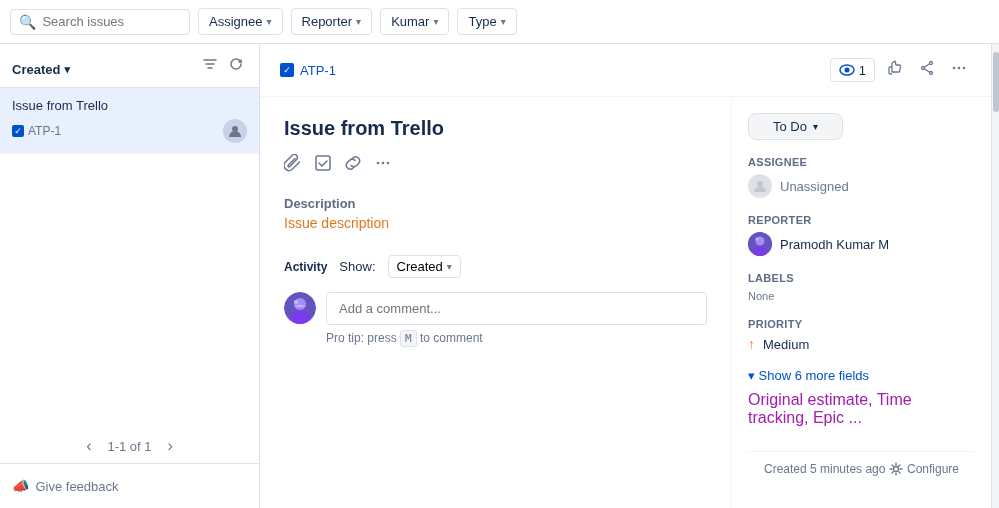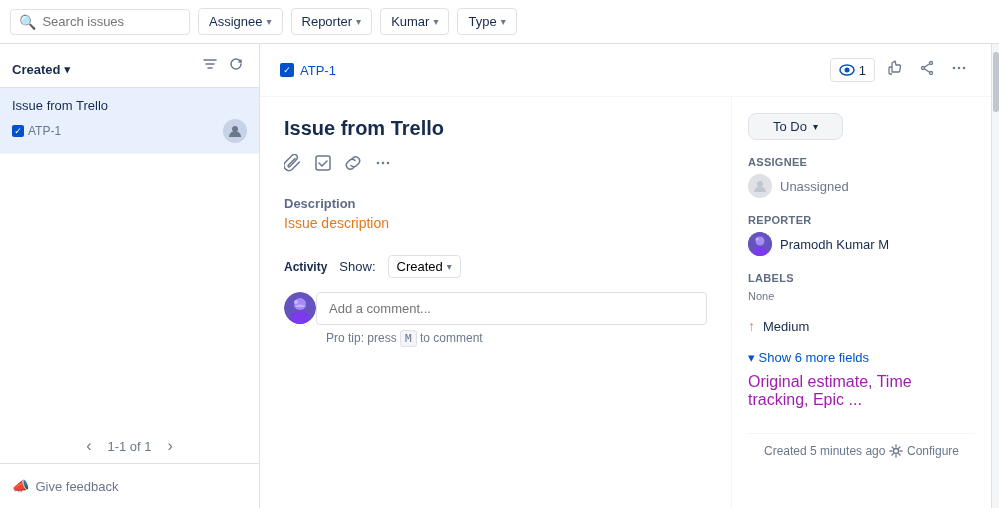--- a/index.html
+++ b/index.html
@@ -120,21 +120,21 @@
     .activity-section { margin-top: 8px; }
     .activity-header { display: flex; align-items: center; gap: 12px; margin-bottom: 14px; }
     .activity-title { font-size: 12px; font-weight: 600; color: #172b4d; }
     .show-label { font-size: 13px; color: #172b4d; }
     .comments-dropdown {
       display: flex; align-items: center; gap: 4px;
       border: 1px solid #dfe1e6; border-radius: 4px;
       padding: 3px 8px; background: #fff; cursor: pointer; font-size: 13px;
     }
 
-    .comment-box { display: flex; gap: 0; align-items: flex-start; }
+    .comment-box { display: flex; gap: 10px; align-items: flex-start; }
     .user-avatar {
       width: 32px; height: 32px; border-radius: 50%; flex-shrink: 0;
       overflow: hidden; display: flex; align-items: center; justify-content: center;
     }
     .comment-input {
       flex: 1; border: 1px solid #dfe1e6; border-radius: 4px;
       padding: 8px 12px; font-size: 13px; color: #6b778c;
       background: #fff; cursor: text;
     }
     .pro-tip { font-size: 12px; color: #6b778c; margin-top: 6px; margin-left: 42px; }
@@ -428,20 +428,21 @@
         </div>
 
         <div class="field-section">
           <div class="field-label">Labels</div>
           <div class="field-value">
             <span class="none-text">None</span>
           </div>
         </div>
 
         <div class="field-section">
+          <div class="field-label">Priority</div>
           <div class="field-value">
             <span class="priority-up">↑</span>
             <span class="medium-text">Medium</span>
           </div>
         </div>
 
         <div class="show-more-link">
           <span>▾</span>
           <span>Show 6 more fields</span>
         </div>

